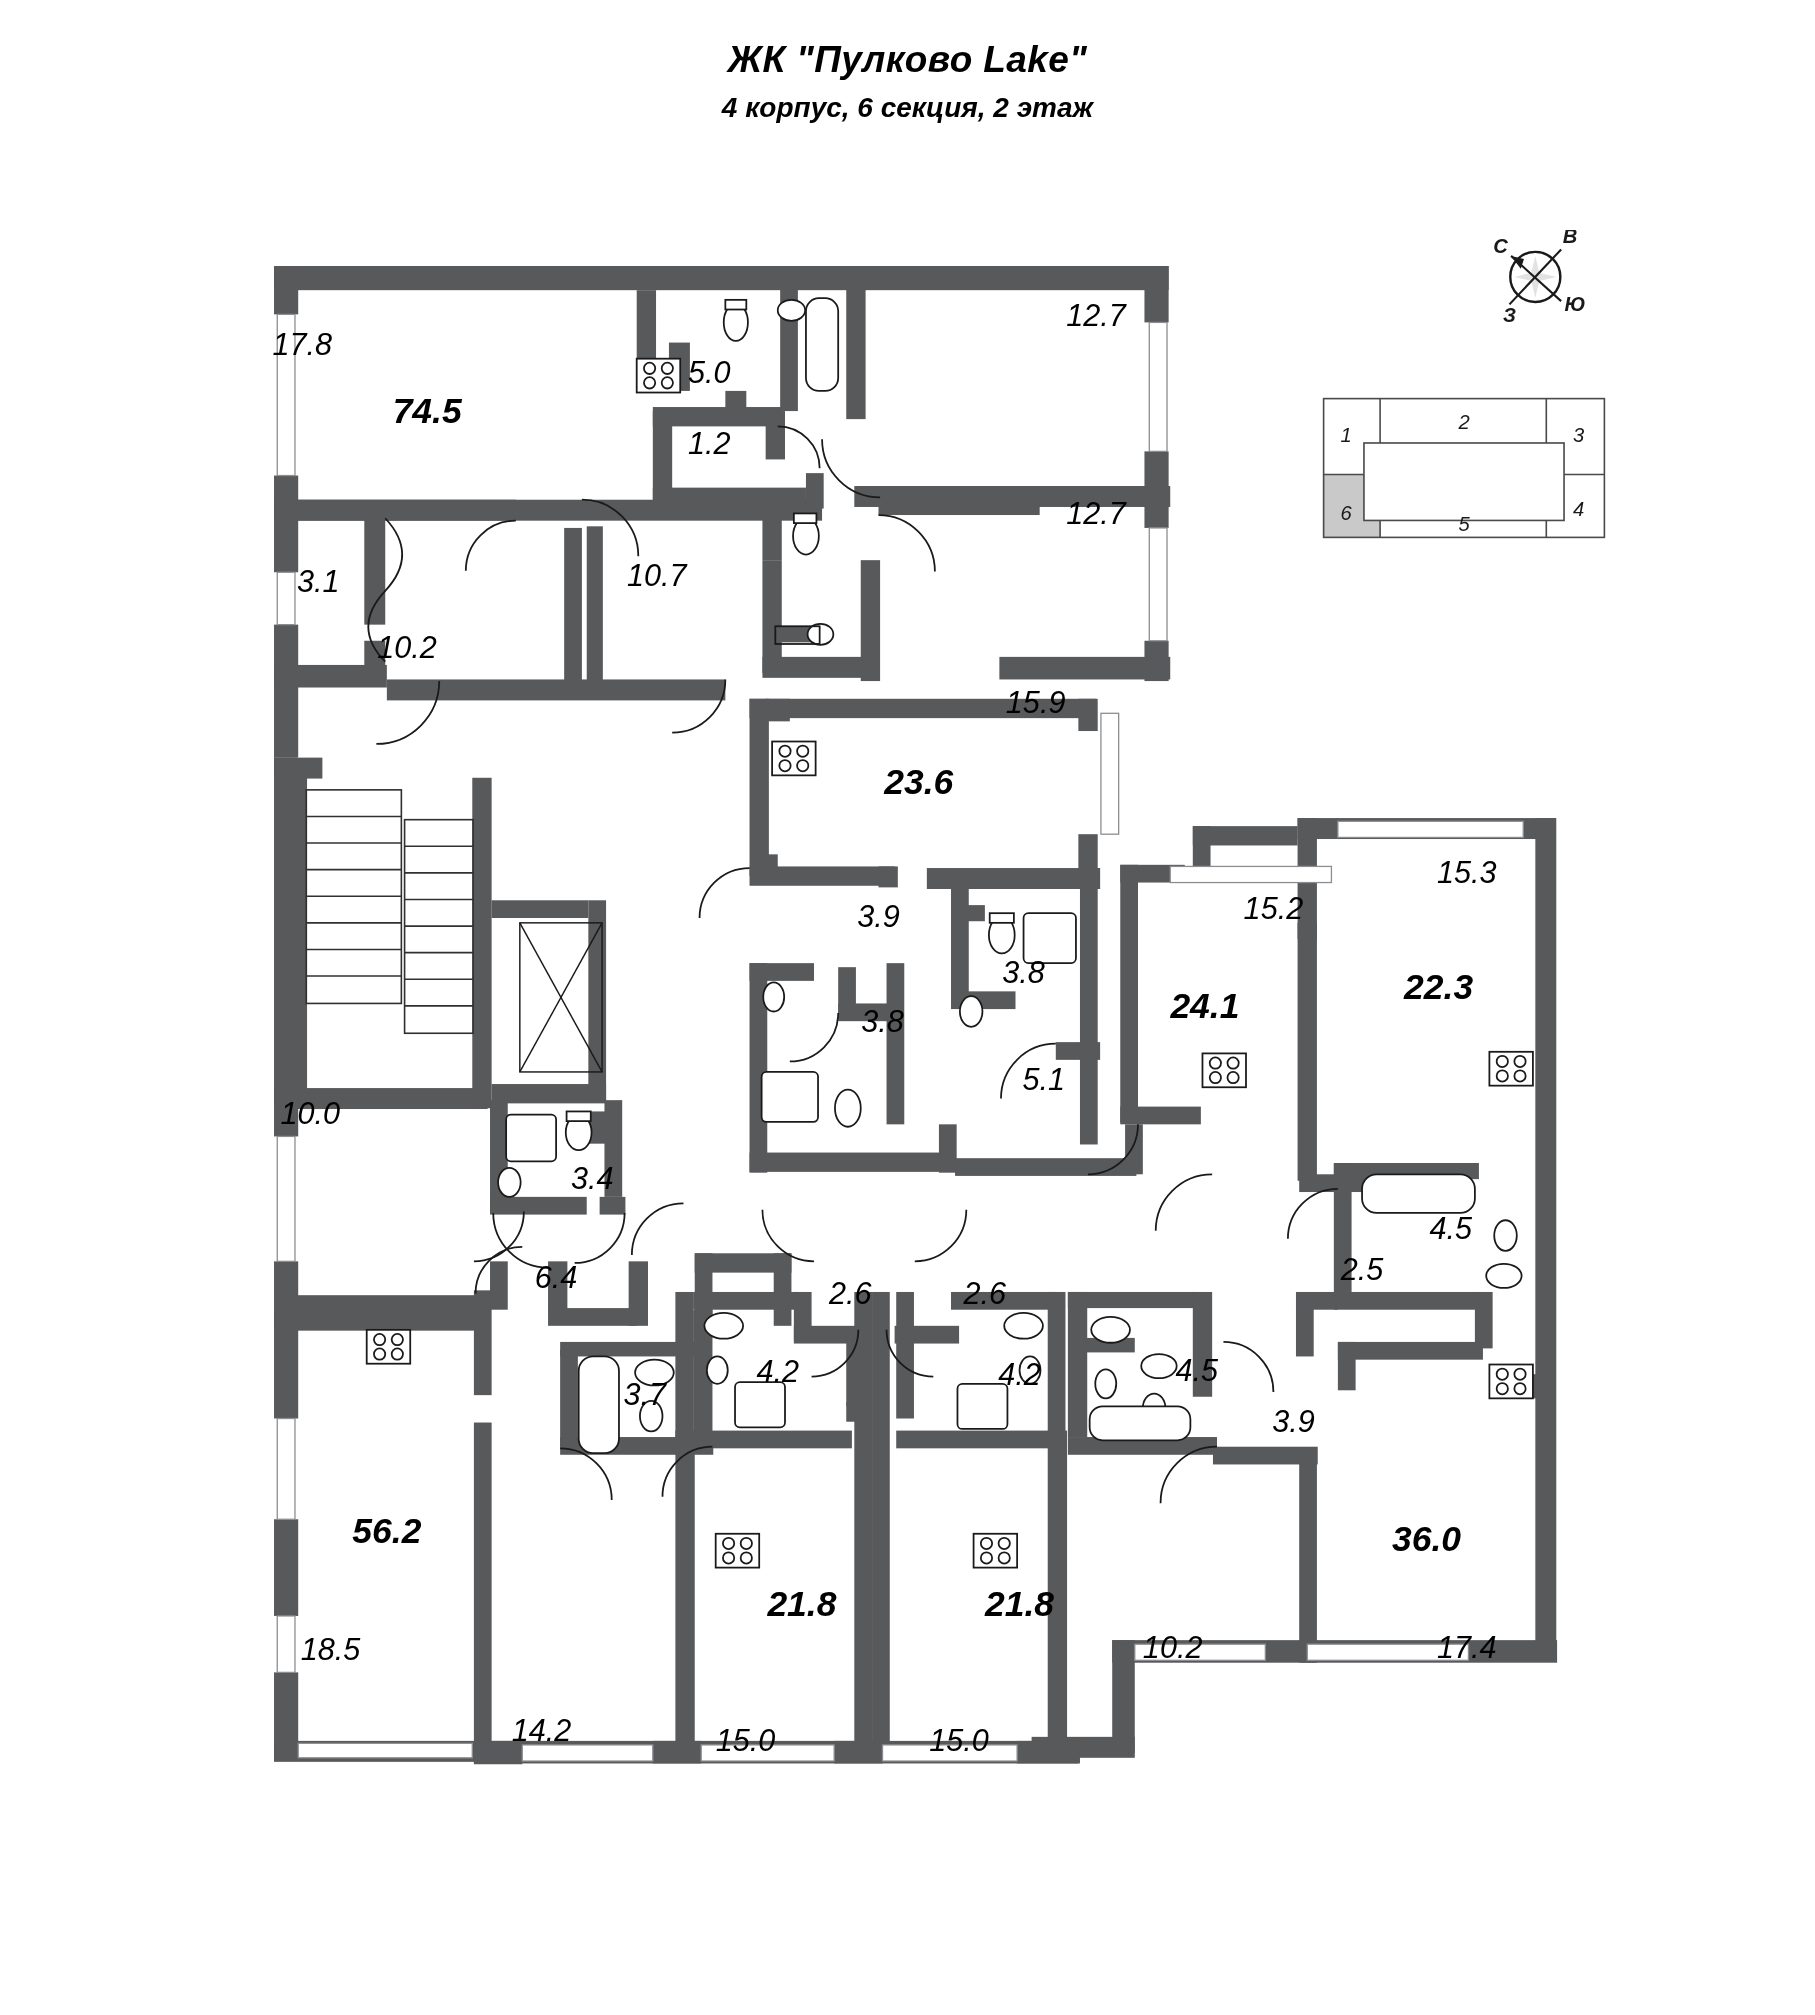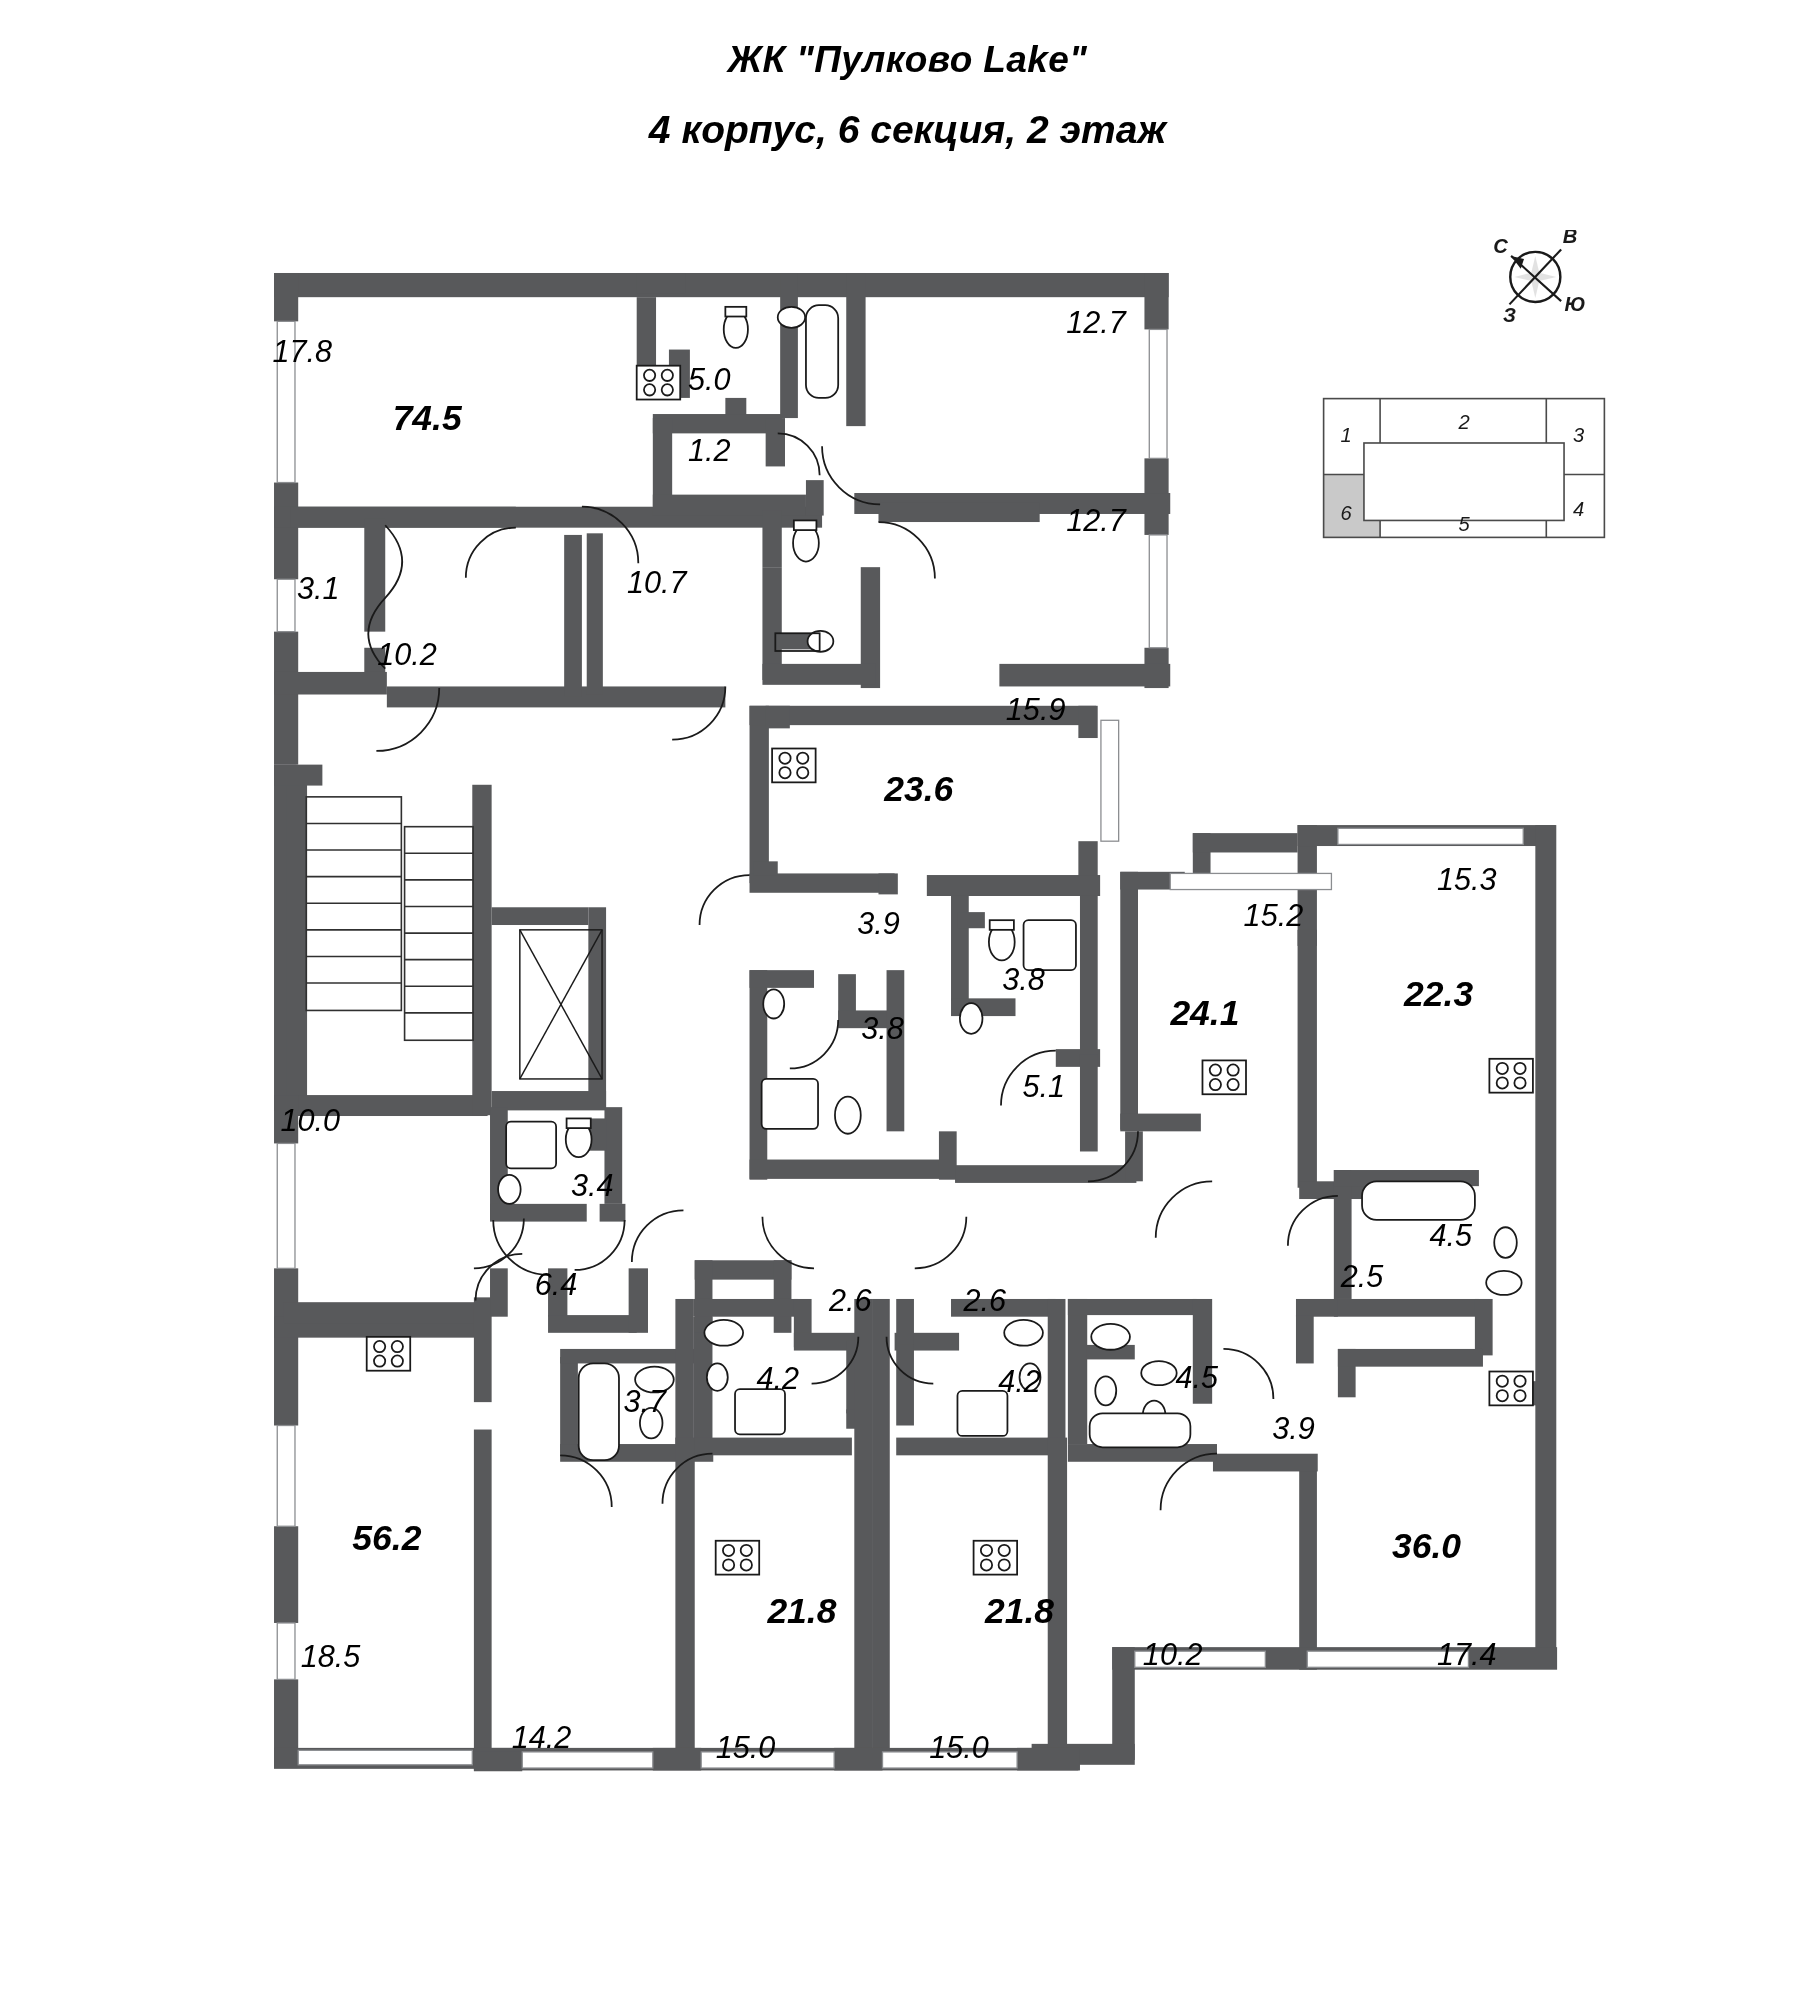--- a/index.html
+++ b/index.html
@@ -1,32 +1,32 @@
 <!DOCTYPE html>
 <html style="font-size:13px"><head>
 <meta charset="utf-8">
 <style>
   html,body{margin:0;padding:0;background:#ffffff;}
   body{width:1815px;height:2015px;position:relative;font-family:"Liberation Sans",sans-serif;overflow:hidden;}
 
   .title-block{position:absolute;top:39px;left:0;width:1815px;text-align:center;}
   .title-main{font-size:37px;font-style:italic;font-weight:700;color:#000;letter-spacing:0.4px;margin:0;}
-  .title-sub{font-size:39px;font-style:italic;font-weight:700;color:#000;margin:27px 0 0 0;}
+  .title-sub{font-size:28px;font-style:italic;font-weight:700;color:#000;margin:11px 0 0 0;}
 
   
   .compass{position:absolute;left:1482px;top:230px;width:105px;height:97px;}
   .compass svg{display:block;}
 
   
   .keydiag{position:absolute;left:1322px;top:397px;width:284px;height:142px;}
   .keydiag svg{display:block;}
   .key-label{font-size:25px;font-style:italic;font-family:"Liberation Sans",sans-serif;fill:#1a1a1a;}
 
   
-  #plan{position:absolute;left:0px;top:11px;width:1815px;height:1904px;border-radius:28px;}
+  #plan{position:absolute;left:0px;top:4px;width:1815px;height:1904px;border-radius:28px;}
   #plan svg{display:block;}
 
   .wall{fill:#58595b;}
   .win{fill:#ffffff;stroke:#8b8d90;stroke-width:1.6;}
   .fix{fill:#ffffff;stroke:#1a1a1a;stroke-width:2.2;}
   .fixline{fill:none;stroke:#1a1a1a;stroke-width:2.2;}
   .door{fill:none;stroke:#1a1a1a;stroke-width:2.2;}
   .thin{fill:none;stroke:#1a1a1a;stroke-width:1.8;}
   .stair{fill:none;stroke:#303030;stroke-width:2.0;}
   .arealbl{font-family:"Liberation Sans",sans-serif;font-style:italic;fill:#000;}

